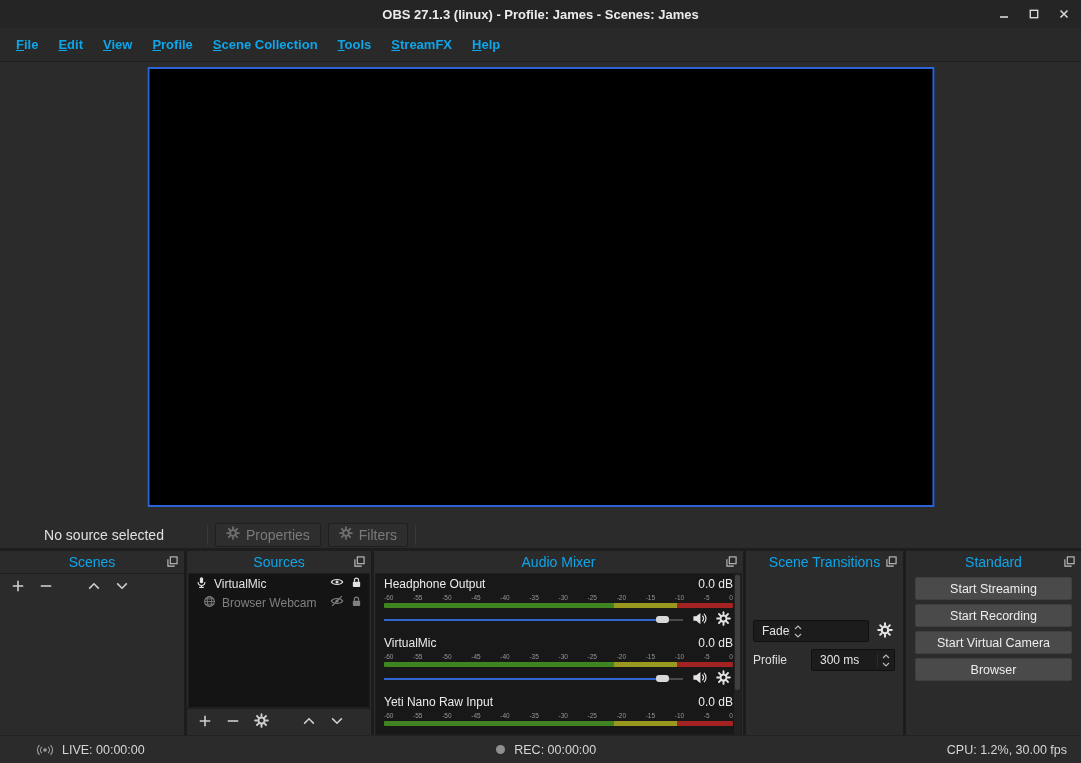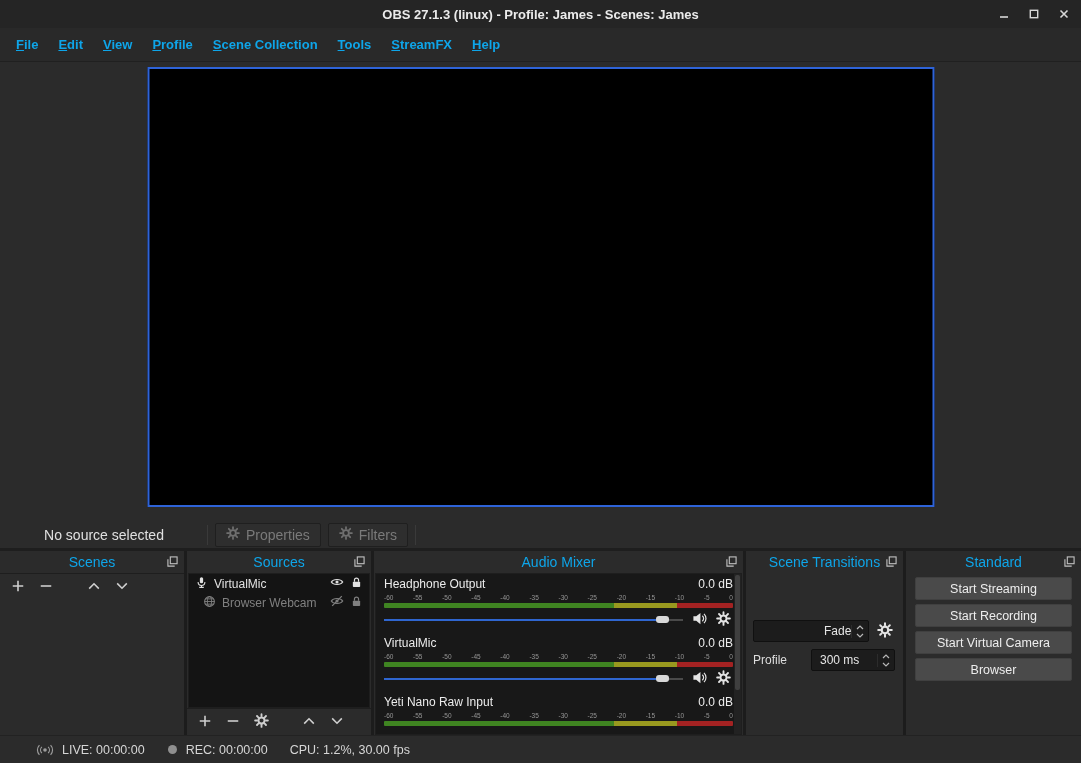--- a/index.html
+++ b/index.html
@@ -92,41 +92,41 @@
   .mix-icon { background:none; border:none; padding:0; color:#e4e4e4;
     display:flex; align-items:center; }
   .scrollbar { position:absolute; right:0; top:0; bottom:0; width:7px; background:#222; }
   .scrollbar i { position:absolute; left:1px; top:1px; width:5px; height:72%;
     background:#3f3f3f; border-radius:2px; display:block; }
 
   
   .trans-body { padding:7px 6px; }
   .trans-row { display:flex; align-items:center; gap:5px; margin-bottom:7px; }
   .combo { width:118px; height:22px; background:#1c1c1c; border:1px solid #101010;
-    border-radius:2px; display:flex; align-items:center; justify-content:flex-end;
+    border-radius:2px; display:flex; align-items:center; justify-content:flex-start;
     font-size:12px; padding:0 4px 0 8px; color:#e6e6e6; }
   .spin { display:flex; flex-direction:column; gap:3px; align-items:center;
     border-left:1px solid #2c2c2c; padding-left:4px; color:#b8b8b8; }
   .spin svg { display:block; }
   .gearbtn { width:22px; height:22px; display:flex; align-items:center;
     justify-content:center; background:none; border:none; color:#e4e4e4; padding:0; }
   .lbl { font-size:12px; color:#dedede; width:53px; }
   .spinbox { width:84px; height:22px; background:#1c1c1c; border:1px solid #101010;
     border-radius:2px; display:flex; align-items:center; justify-content:space-between;
     font-size:12px; padding:0 4px 0 8px; color:#e6e6e6; }
 
   
   .ctl-body { padding:4px 8px; display:flex; flex-direction:column; gap:4px;
     background:#2b2b2b; }
   .ctl-btn { height:23px; background:#4a4a4a; border:1px solid #404040;
     border-radius:2px; color:#ededed; font-size:12.5px; font-family:inherit; }
 
   
   .statusbar { flex:0 0 28px; background:#2b2b2b; border-top:1px solid #222;
-    display:flex; align-items:center; justify-content:flex-start;
+    display:flex; align-items:center; justify-content:space-between;
     padding:0 14px; font-size:12.5px; color:#d6d6d6; }
   .sb-group { display:flex; align-items:center; gap:8px; margin-left:22px; }
   .sb-icon { display:flex; align-items:center; color:#9c9c9c; }
 </style>
 </head>
 <body>
 
 <div class="app">
 
   <header class="titlebar">

